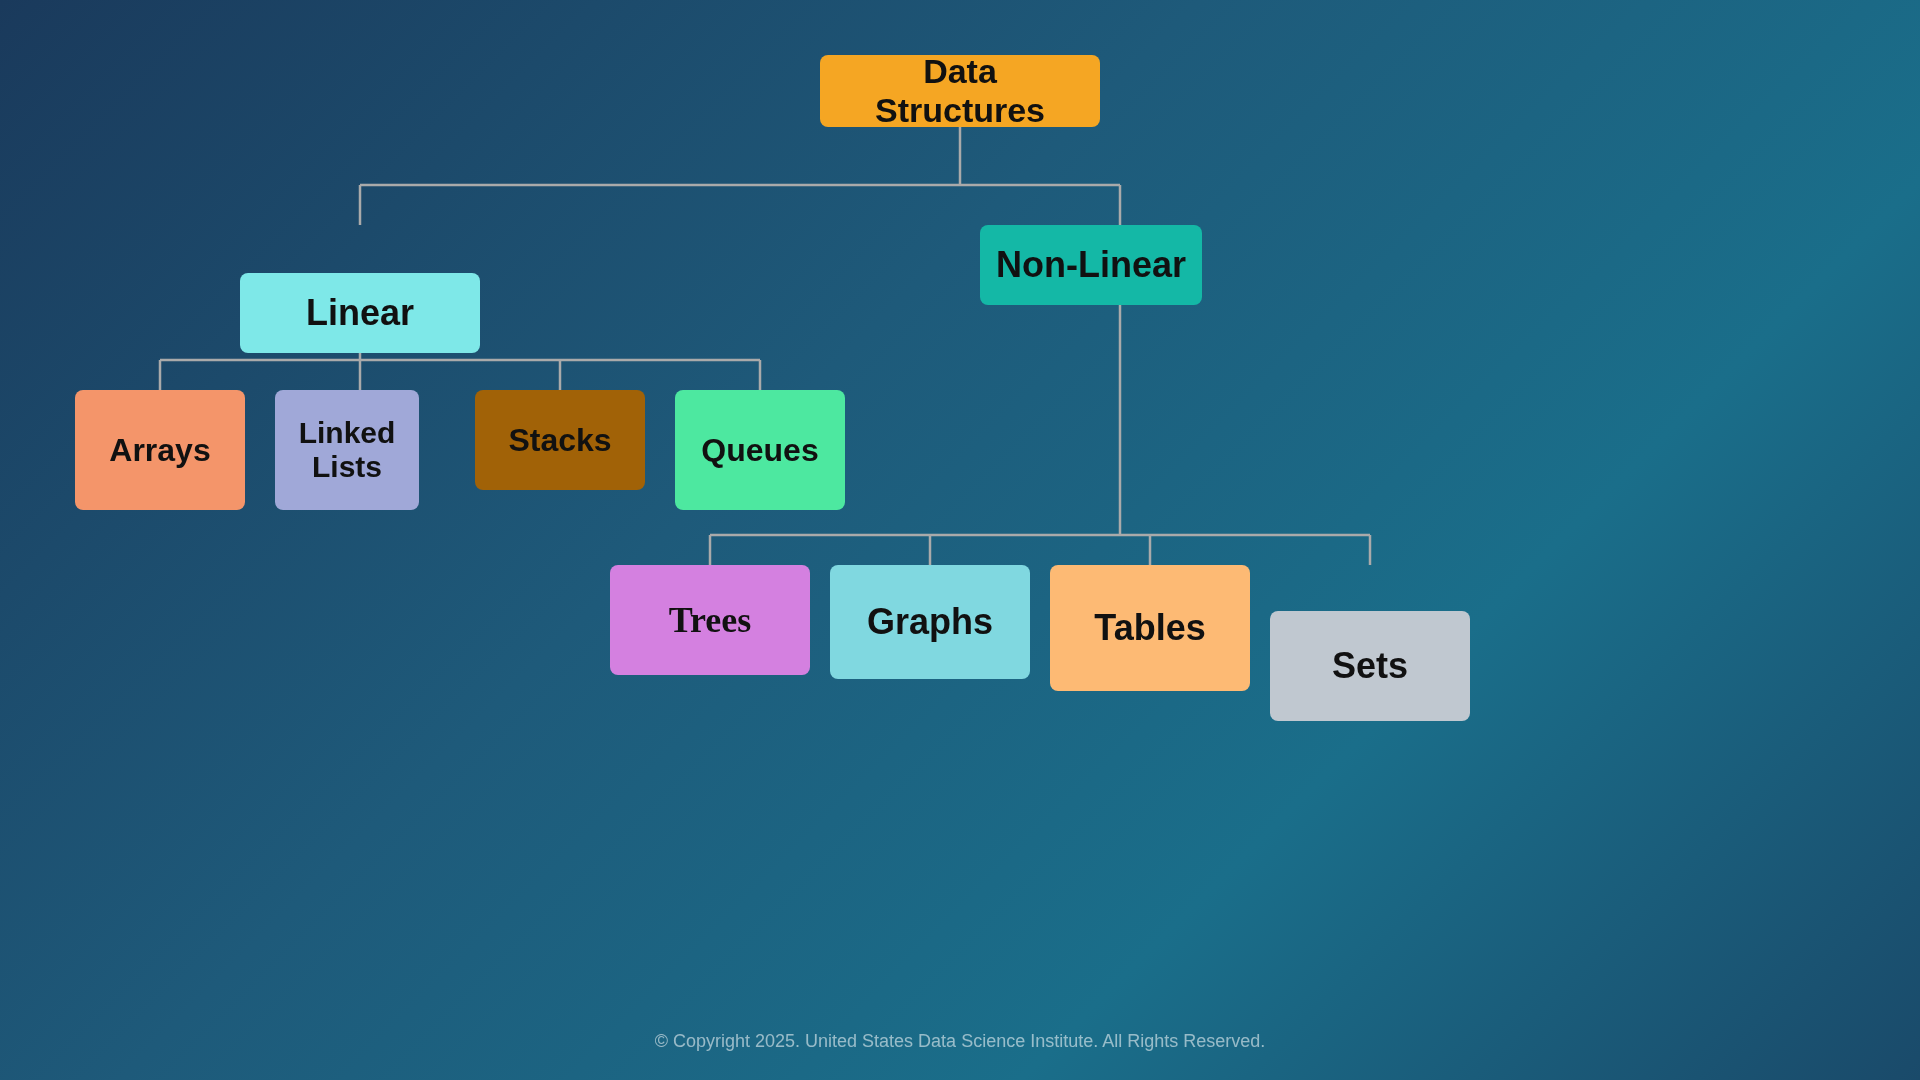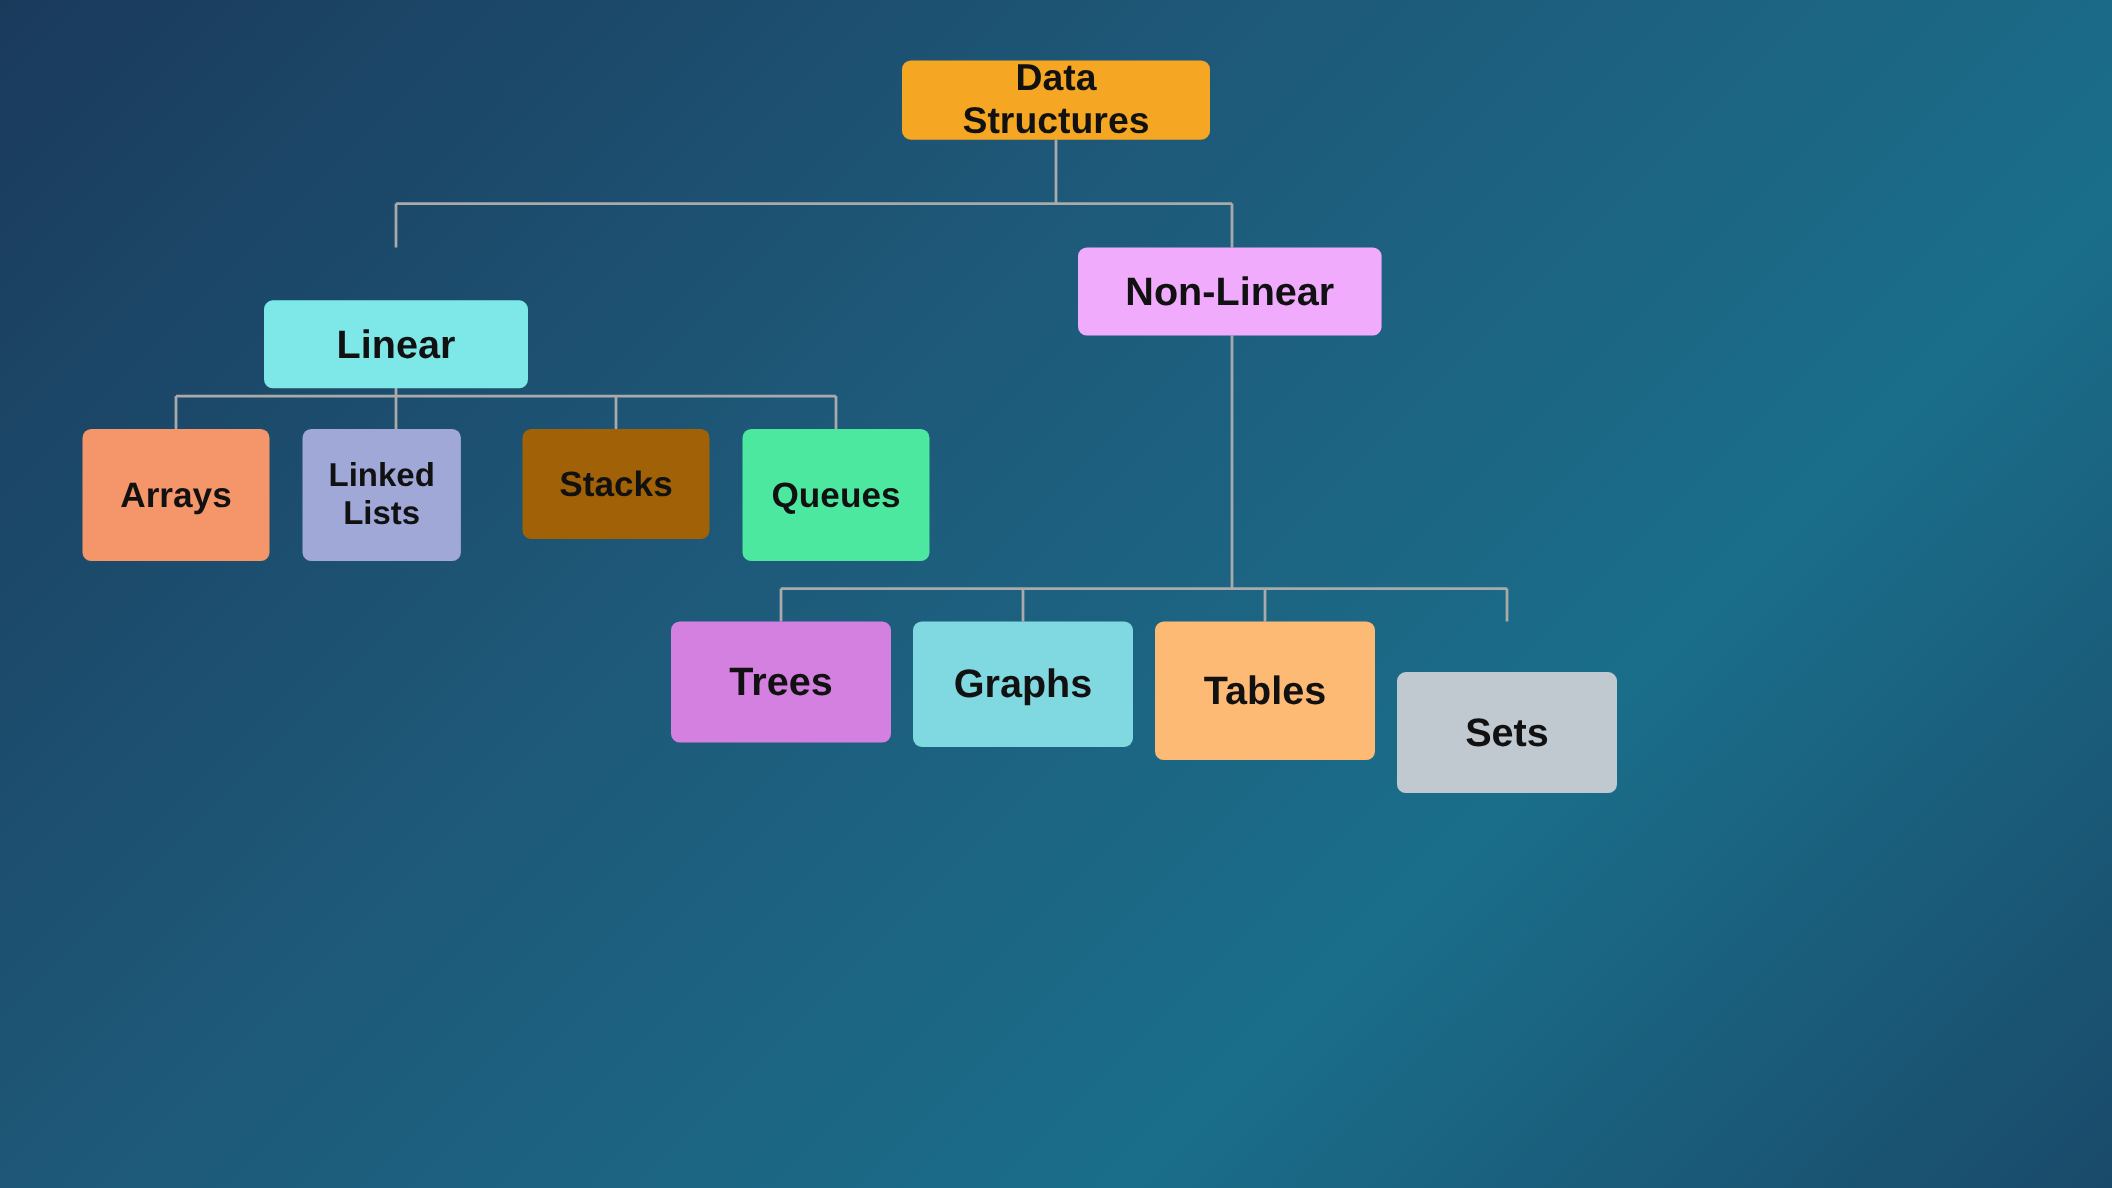--- a/index.html
+++ b/index.html
@@ -56,22 +56,22 @@
       width: 240px;
       height: 80px;
       left: 240px;
       top: 225px;
       font-size: 36px;
       margin-top: 48px;
     }
 
     
     .node-nonlinear {
-      background: #f0abfc;
-      width: 276px;
+      background: #14b8a6;
+      width: 222px;
       height: 80px;
       left: 980px;
       top: 225px;
       font-size: 36px;
     }
 
     
     .node-arrays {
       background: #f4956a;
       width: 170px;
@@ -109,20 +109,21 @@
     }
 
     
     .node-trees {
       background: #d480e0;
       width: 200px;
       height: 110px;
       left: 610px;
       top: 565px;
       font-size: 36px;
+      font-family: Liberation Serif, serif;
     }
 
     .node-graphs {
       background: #80d8e0;
       width: 200px;
       height: 114px;
       left: 830px;
       top: 565px;
       font-size: 36px;
     }
@@ -220,14 +221,17 @@
   <div class="node node-graphs">
     <span>Graphs</span>
   </div>
   <div class="node node-tables">
     <span>Tables</span>
   </div>
   <div class="node node-sets">
     <span>Sets</span>
   </div>
 
+  <div class="footer">
+    <span>© Copyright 2025. United States Data Science Institute. All Rights Reserved.</span>
+  </div>
 
 </div>
 
 </body></html>

